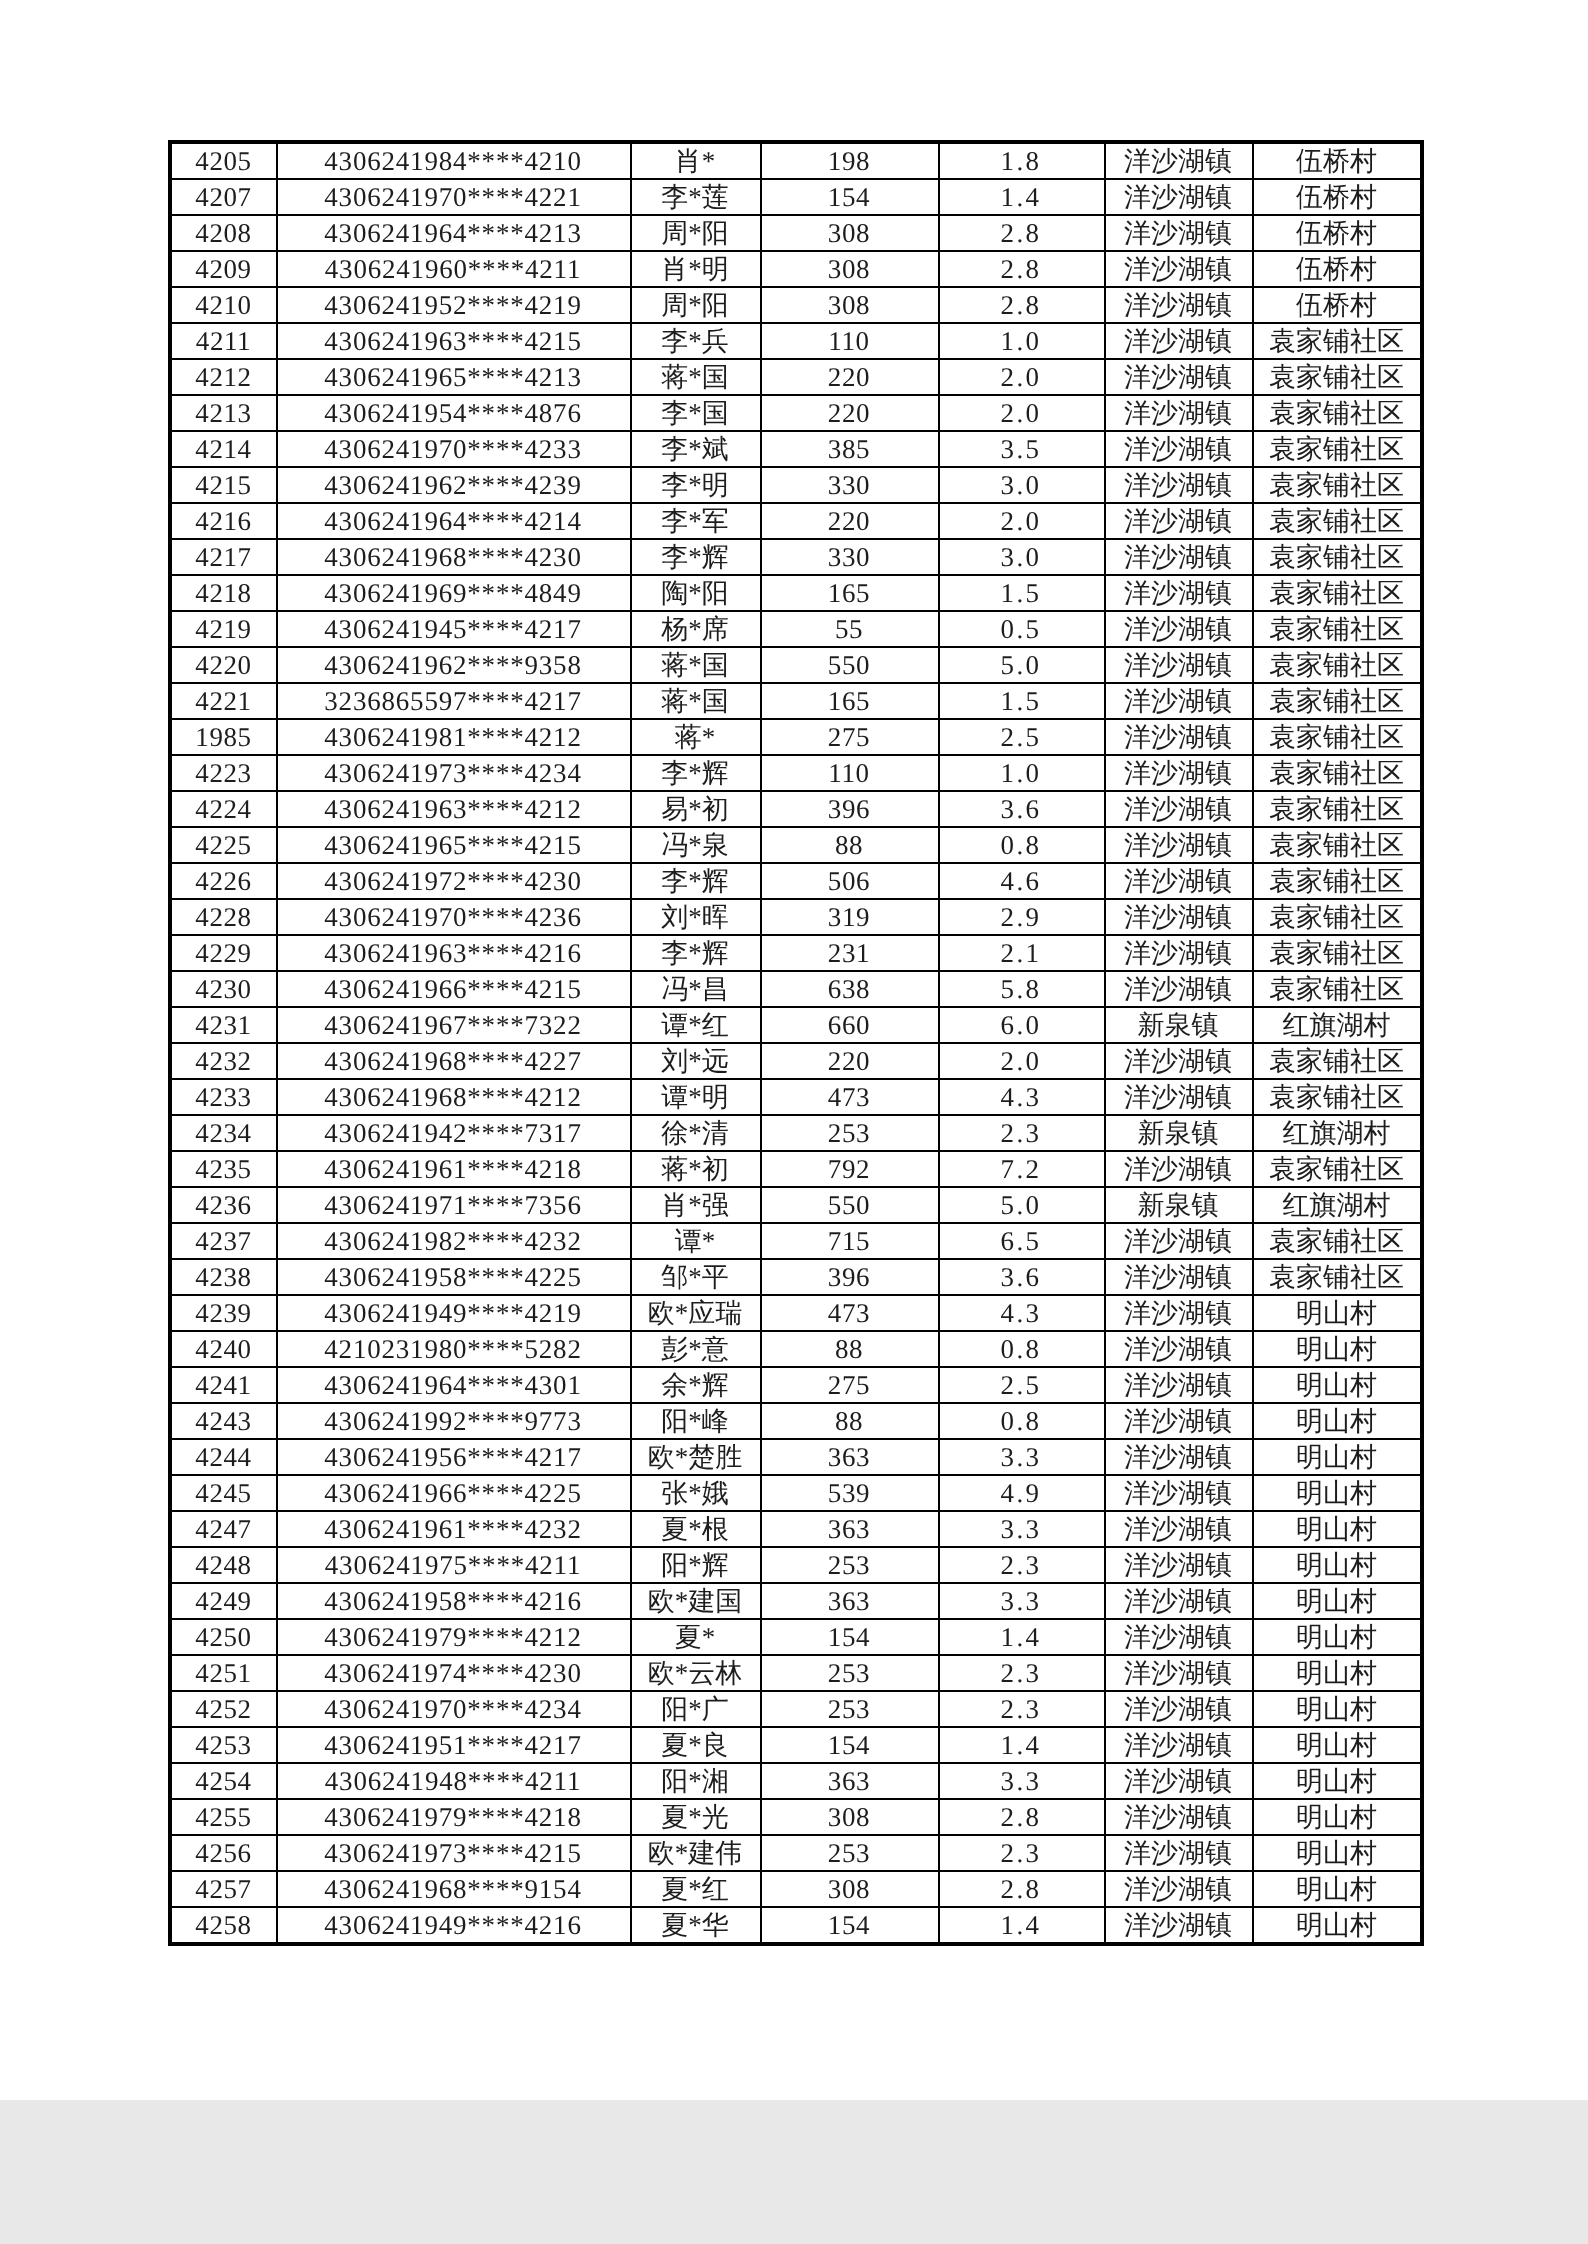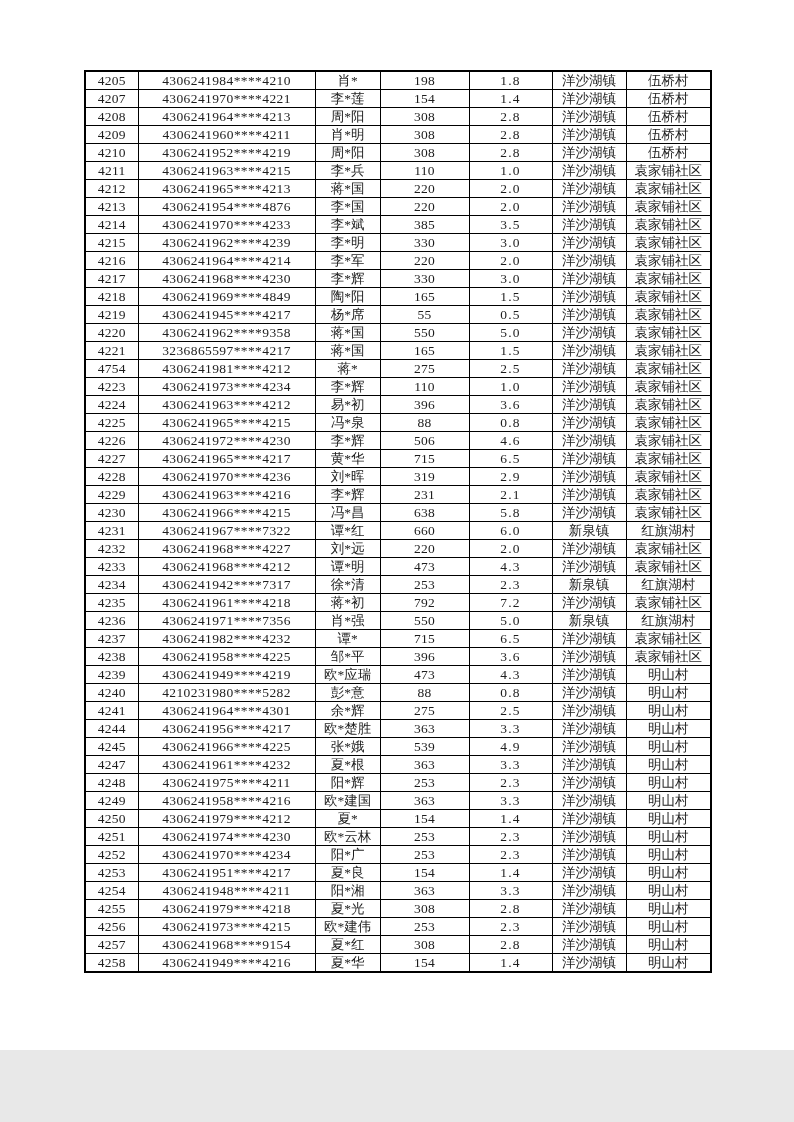--- a/index.html
+++ b/index.html
@@ -217,21 +217,21 @@
     <td class="c-seq">4221</td>
     <td class="c-id">3236865597****4217</td>
     <td class="c-name">蒋*国</td>
     <td class="c-amount">165</td>
     <td class="c-rate">1.5</td>
     <td class="c-town">洋沙湖镇</td>
     <td class="c-village">袁家铺社区</td>
   </tr>
 
   <tr>
-    <td class="c-seq">4754</td>
+    <td class="c-seq">1985</td>
     <td class="c-id">4306241981****4212</td>
     <td class="c-name">蒋*</td>
     <td class="c-amount">275</td>
     <td class="c-rate">2.5</td>
     <td class="c-town">洋沙湖镇</td>
     <td class="c-village">袁家铺社区</td>
   </tr>
 
   <tr>
     <td class="c-seq">4223</td>
@@ -266,29 +266,20 @@
   <tr>
     <td class="c-seq">4226</td>
     <td class="c-id">4306241972****4230</td>
     <td class="c-name">李*辉</td>
     <td class="c-amount">506</td>
     <td class="c-rate">4.6</td>
     <td class="c-town">洋沙湖镇</td>
     <td class="c-village">袁家铺社区</td>
   </tr>
 
-  <tr>
-    <td class="c-seq">4227</td>
-    <td class="c-id">4306241965****4217</td>
-    <td class="c-name">黄*华</td>
-    <td class="c-amount">715</td>
-    <td class="c-rate">6.5</td>
-    <td class="c-town">洋沙湖镇</td>
-    <td class="c-village">袁家铺社区</td>
-  </tr>
 
   <tr>
     <td class="c-seq">4228</td>
     <td class="c-id">4306241970****4236</td>
     <td class="c-name">刘*晖</td>
     <td class="c-amount">319</td>
     <td class="c-rate">2.9</td>
     <td class="c-town">洋沙湖镇</td>
     <td class="c-village">袁家铺社区</td>
   </tr>
@@ -417,20 +408,29 @@
     <td class="c-seq">4241</td>
     <td class="c-id">4306241964****4301</td>
     <td class="c-name">余*辉</td>
     <td class="c-amount">275</td>
     <td class="c-rate">2.5</td>
     <td class="c-town">洋沙湖镇</td>
     <td class="c-village">明山村</td>
   </tr>
 
 
+  <tr>
+    <td class="c-seq">4243</td>
+    <td class="c-id">4306241992****9773</td>
+    <td class="c-name">阳*峰</td>
+    <td class="c-amount">88</td>
+    <td class="c-rate">0.8</td>
+    <td class="c-town">洋沙湖镇</td>
+    <td class="c-village">明山村</td>
+  </tr>
 
   <tr>
     <td class="c-seq">4244</td>
     <td class="c-id">4306241956****4217</td>
     <td class="c-name">欧*楚胜</td>
     <td class="c-amount">363</td>
     <td class="c-rate">3.3</td>
     <td class="c-town">洋沙湖镇</td>
     <td class="c-village">明山村</td>
   </tr>

